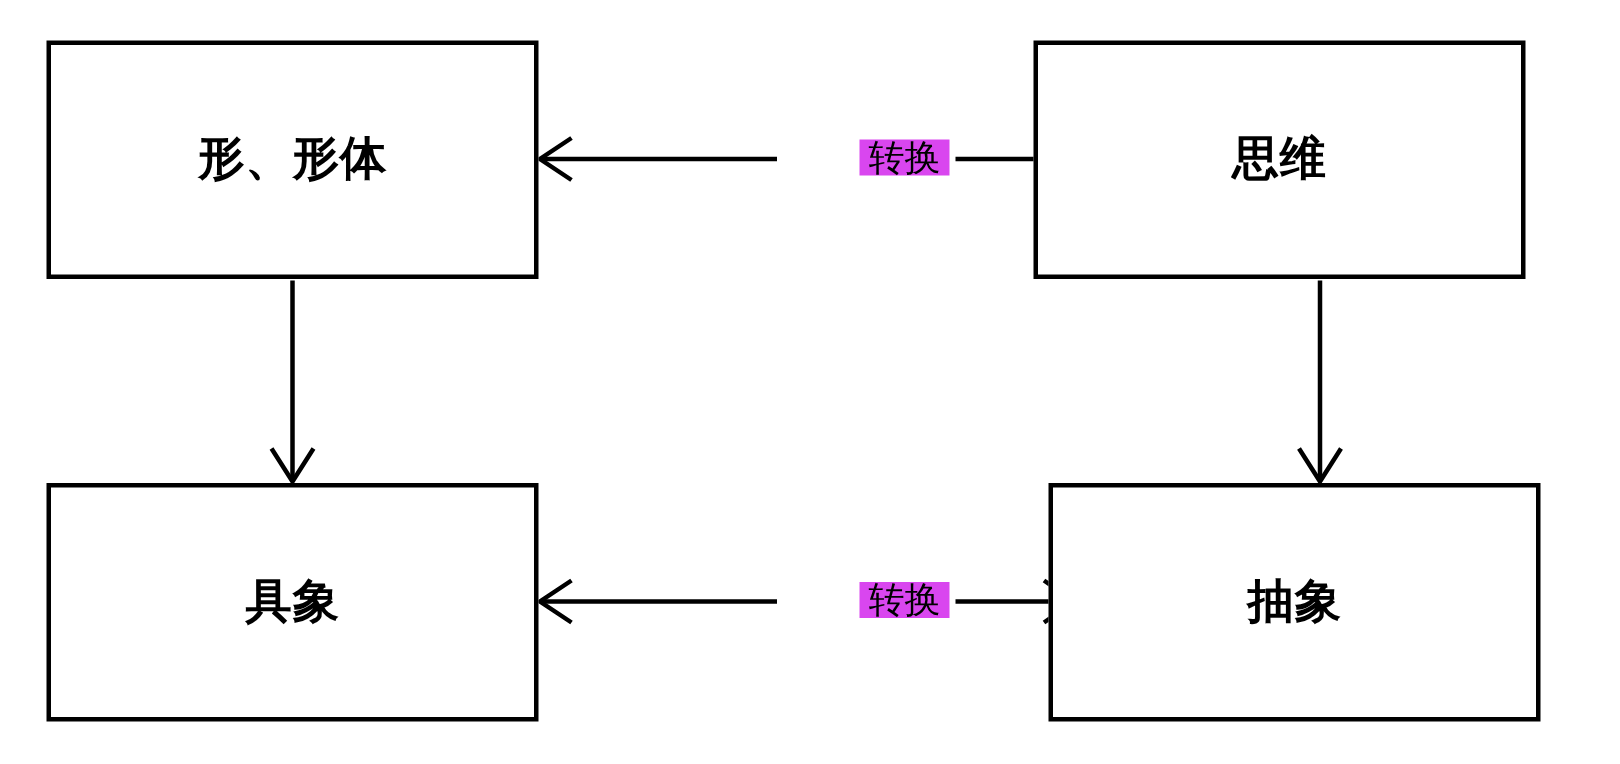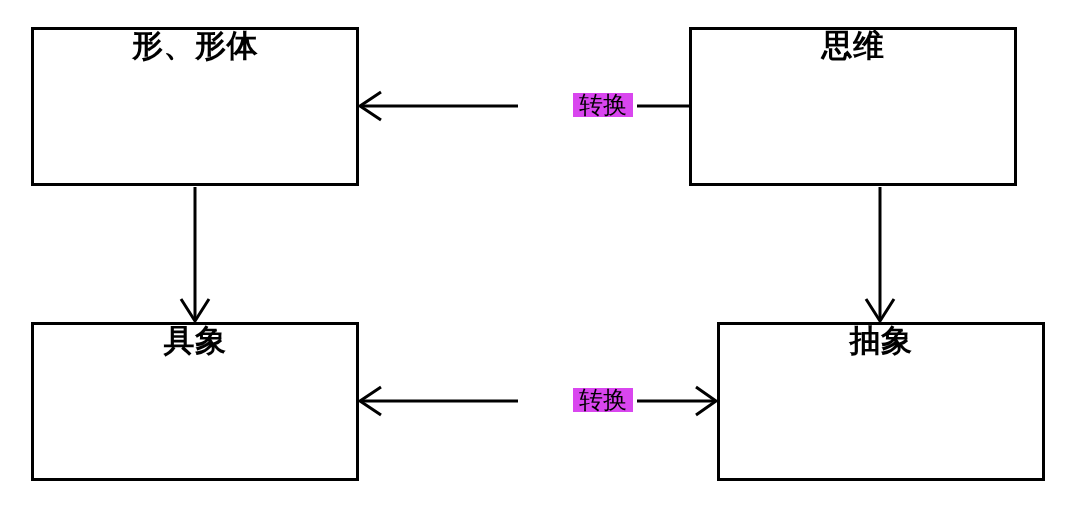--- a/index.html
+++ b/index.html
@@ -25,36 +25,36 @@
     height: 509px;
   }
   .node-box {
     position: absolute;
     box-sizing: border-box;
     width: 328px;
     height: 159px;
     border: 3px solid #000000;
     background: #ffffff;
     display: flex;
-    align-items: flex-start;
+    align-items: center;
     justify-content: center;
   }
   .node-label {
     font-family: "DejaVu Sans", "Liberation Sans", sans-serif;
     font-size: 31px;
     font-weight: bold;
     color: #000000;
     letter-spacing: 0.5px;
     line-height: 1;
     white-space: nowrap;
   }
   #node-shape-form  { left: 31px;  top: 27px;  }
   #node-thinking    { left: 689px; top: 27px;  }
   #node-concrete    { left: 31px;  top: 322px; }
-  #node-abstract    { left: 717px; top: 322px; }
+  #node-abstract    { left: 699px; top: 322px; }
 
   .edge-label {
     position: absolute;
     font-family: "DejaVu Sans", "Liberation Sans", sans-serif;
     font-size: 24px;
     font-weight: normal;
     color: #000000;
     line-height: 1;
     white-space: nowrap;
     transform: translate(-50%, -50%);

